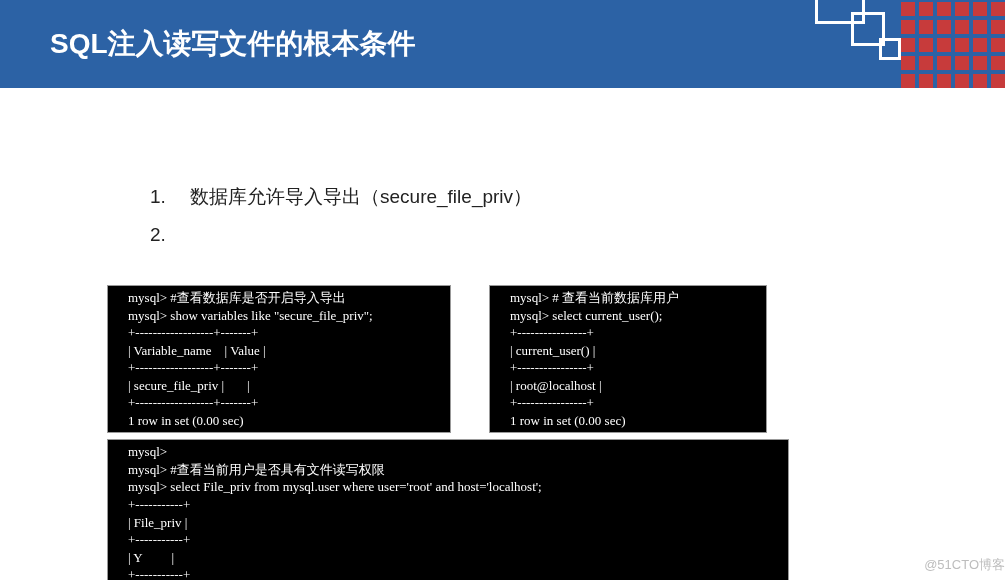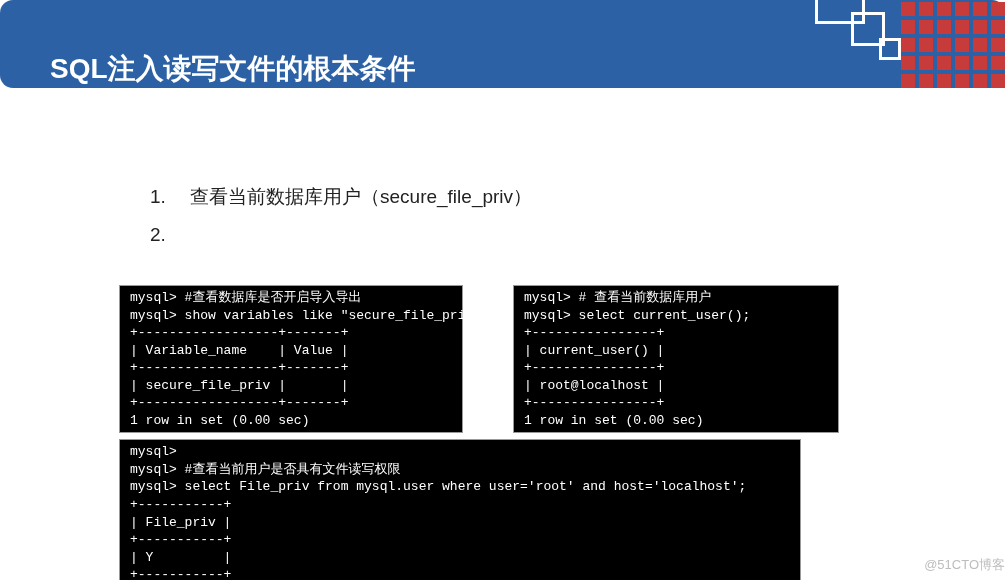--- a/index.html
+++ b/index.html
@@ -10,22 +10,21 @@
     font-family: "Microsoft YaHei", "PingFang SC", sans-serif;
     position: relative;
     overflow: hidden;
   }
   .header {
     width: 100%;
     height: 88px;
     background: #2c62a5;
     position: relative;
     display: flex;
-    align-items: flex-end;
-    border-radius: 13px;
+    align-items: center;
   }
   .title {
     color: #ffffff;
     font-size: 28px;
     font-weight: bold;
     margin-left: 50px;
   }
   .deco {
     position: absolute;
     top: -18px;
@@ -52,31 +51,30 @@
   .list-num { width: 40px; }
   .terminals {
     position: absolute;
     top: 286px;
     left: 108px;
     right: 50px;
   }
   .term {
     background: #000000;
     color: #ffffff;
-    font-family: Liberation Mono, monospace;
+    font-family: Liberation Serif, serif;
     font-size: 13px;
     line-height: 1.35;
-    padding: 3px 10px;
+    padding: 3px 20px;
     white-space: pre;
     box-shadow: 0 0 0 1px #999;
-    margin-left: 12px;
   }
   .row1 { display: flex; gap: 40px; }
   .term-a { width: 342px; }
-  .term-b { width: 324px; }
+  .term-b { width: 276px; }
   .term-c { width: 680px; margin-top: 8px; }
   .watermark {
     position: absolute;
     right: 0;
     bottom: 6px;
     color: #bdbdbd;
     font-size: 13px;
   }
 </style>
 </head>
@@ -119,21 +117,21 @@
     </div>
     <div class="sq-outline sq1"></div>
     <div class="sq-outline sq2"></div>
     <div class="sq-outline sq3"></div>
   </div>
 </div>
 
 <div class="content">
   <div class="list-item">
     <span class="list-num">1.</span>
-    <span>查看当前数据库用户（secure_file_priv）</span>
+    <span>数据库允许导入导出（secure_file_priv）</span>
   </div>
   <div class="list-item">
     <span class="list-num">2.</span>
   </div>
 </div>
 
 <div class="terminals">
   <div class="row1">
     <div class="term term-a">mysql&gt; #查看数据库是否开启导入导出
 mysql&gt; show variables like "secure_file_priv";

